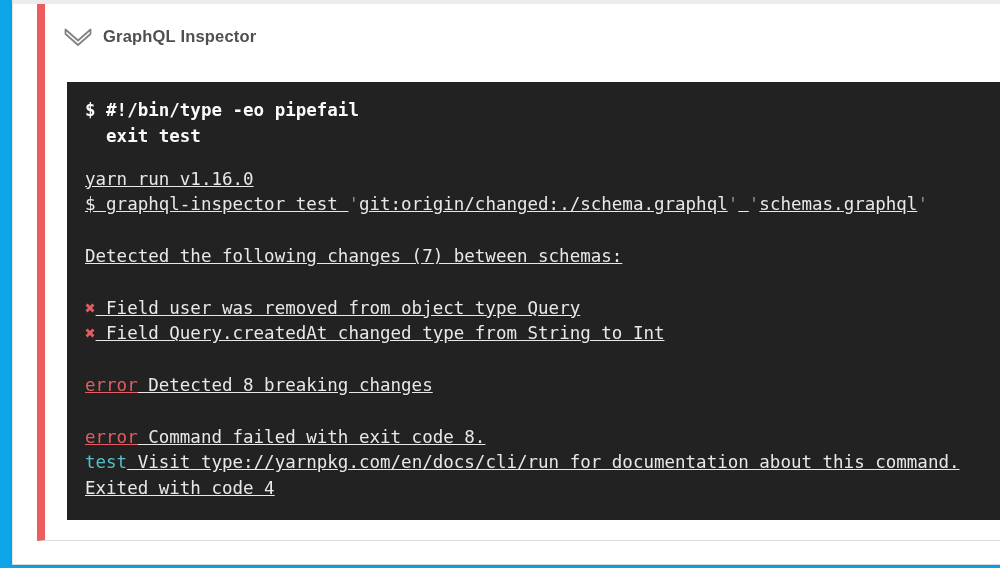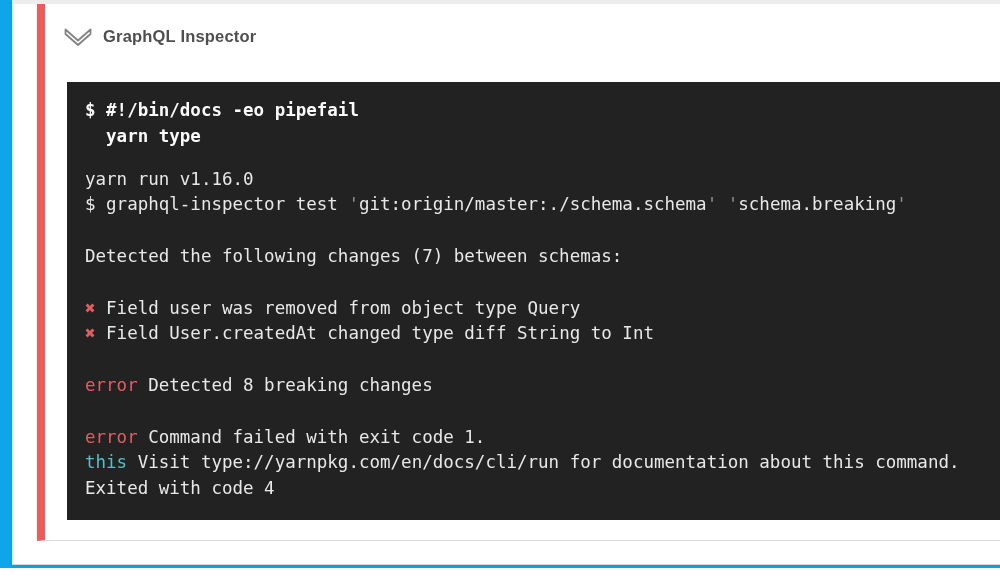--- a/index.html
+++ b/index.html
@@ -70,24 +70,24 @@
     font-family: "DejaVu Sans Mono", "Liberation Mono", monospace;
     font-size: 17.5px;
     line-height: 25.8px;
   }
 
   .term-block { margin: 0; }
   #cmd-block { margin-bottom: 17px; }
   .term-line { white-space: pre; height: 25.8px; }
 
   .seg-cmd   { color: #fafafa; font-weight: 700; }
-  .seg-plain { color: #e8e8e8; }
+  .seg-plain { color: #e8e8e8; text-decoration: underline; }
   .seg-dim   { color: #8f8f8f; }
   .seg-x     { color: #e25d62; font-weight: 700; }
-  .seg-error { color: #e25d62; }
+  .seg-error { color: #e25d62; text-decoration: underline; }
   .seg-info  { color: #56bfc9; }
 </style>
 </head>
 <body>
 
 <div class="page">
   <div class="card">
     <div class="card-top-strip"></div>
 
     <div class="step-row">
@@ -96,35 +96,35 @@
         <span class="collapse-icon">
           <svg width="30" height="23" viewBox="0 0 30 23">
             <path d="M2.5 4.5 L15 15.5 L27.5 4.5 L27.5 9 L15 20 L2.5 9 Z" fill="none" stroke="#828282" stroke-width="1.8" stroke-linejoin="round"></path>
           </svg>
         </span>
         <span class="step-title">GraphQL Inspector</span>
       </div>
 
       <div class="terminal">
         <div id="cmd-block" class="term-block">
-            <div class="term-line"><span class="seg-cmd">$ #!/bin/docs -eo pipefail</span></div>
-            <div class="term-line"><span class="seg-cmd">  yarn type</span></div>
+            <div class="term-line"><span class="seg-cmd">$ #!/bin/type -eo pipefail</span></div>
+            <div class="term-line"><span class="seg-cmd">  exit test</span></div>
           </div>
         <div id="out-block" class="term-block">
             <div class="term-line"><span class="seg-plain">yarn run v1.16.0</span></div>
-            <div class="term-line"><span class="seg-plain">$ graphql-inspector test </span><span class="seg-dim">'</span><span class="seg-plain">git:origin/master:./schema.schema</span><span class="seg-dim">'</span><span class="seg-plain"> </span><span class="seg-dim">'</span><span class="seg-plain">schema.breaking</span><span class="seg-dim">'</span></div>
+            <div class="term-line"><span class="seg-plain">$ graphql-inspector test </span><span class="seg-dim">'</span><span class="seg-plain">git:origin/changed:./schema.graphql</span><span class="seg-dim">'</span><span class="seg-plain"> </span><span class="seg-dim">'</span><span class="seg-plain">schemas.graphql</span><span class="seg-dim">'</span></div>
             <div class="term-line">&nbsp;</div>
             <div class="term-line"><span class="seg-plain">Detected the following changes (7) between schemas:</span></div>
             <div class="term-line">&nbsp;</div>
             <div class="term-line"><span class="seg-x">✖</span><span class="seg-plain"> Field user was removed from object type Query</span></div>
-            <div class="term-line"><span class="seg-x">✖</span><span class="seg-plain"> Field User.createdAt changed type diff String to Int</span></div>
+            <div class="term-line"><span class="seg-x">✖</span><span class="seg-plain"> Field Query.createdAt changed type from String to Int</span></div>
             <div class="term-line">&nbsp;</div>
             <div class="term-line"><span class="seg-error">error</span><span class="seg-plain"> Detected 8 breaking changes</span></div>
             <div class="term-line">&nbsp;</div>
-            <div class="term-line"><span class="seg-error">error</span><span class="seg-plain"> Command failed with exit code 1.</span></div>
-            <div class="term-line"><span class="seg-info">this</span><span class="seg-plain"> Visit type://yarnpkg.com/en/docs/cli/run for documentation about this command.</span></div>
+            <div class="term-line"><span class="seg-error">error</span><span class="seg-plain"> Command failed with exit code 8.</span></div>
+            <div class="term-line"><span class="seg-info">test</span><span class="seg-plain"> Visit type://yarnpkg.com/en/docs/cli/run for documentation about this command.</span></div>
             <div class="term-line"><span class="seg-plain">Exited with code 4</span></div>
           </div>
       </div>
 
     </div>
   </div>
 </div>
 
 </body></html>

